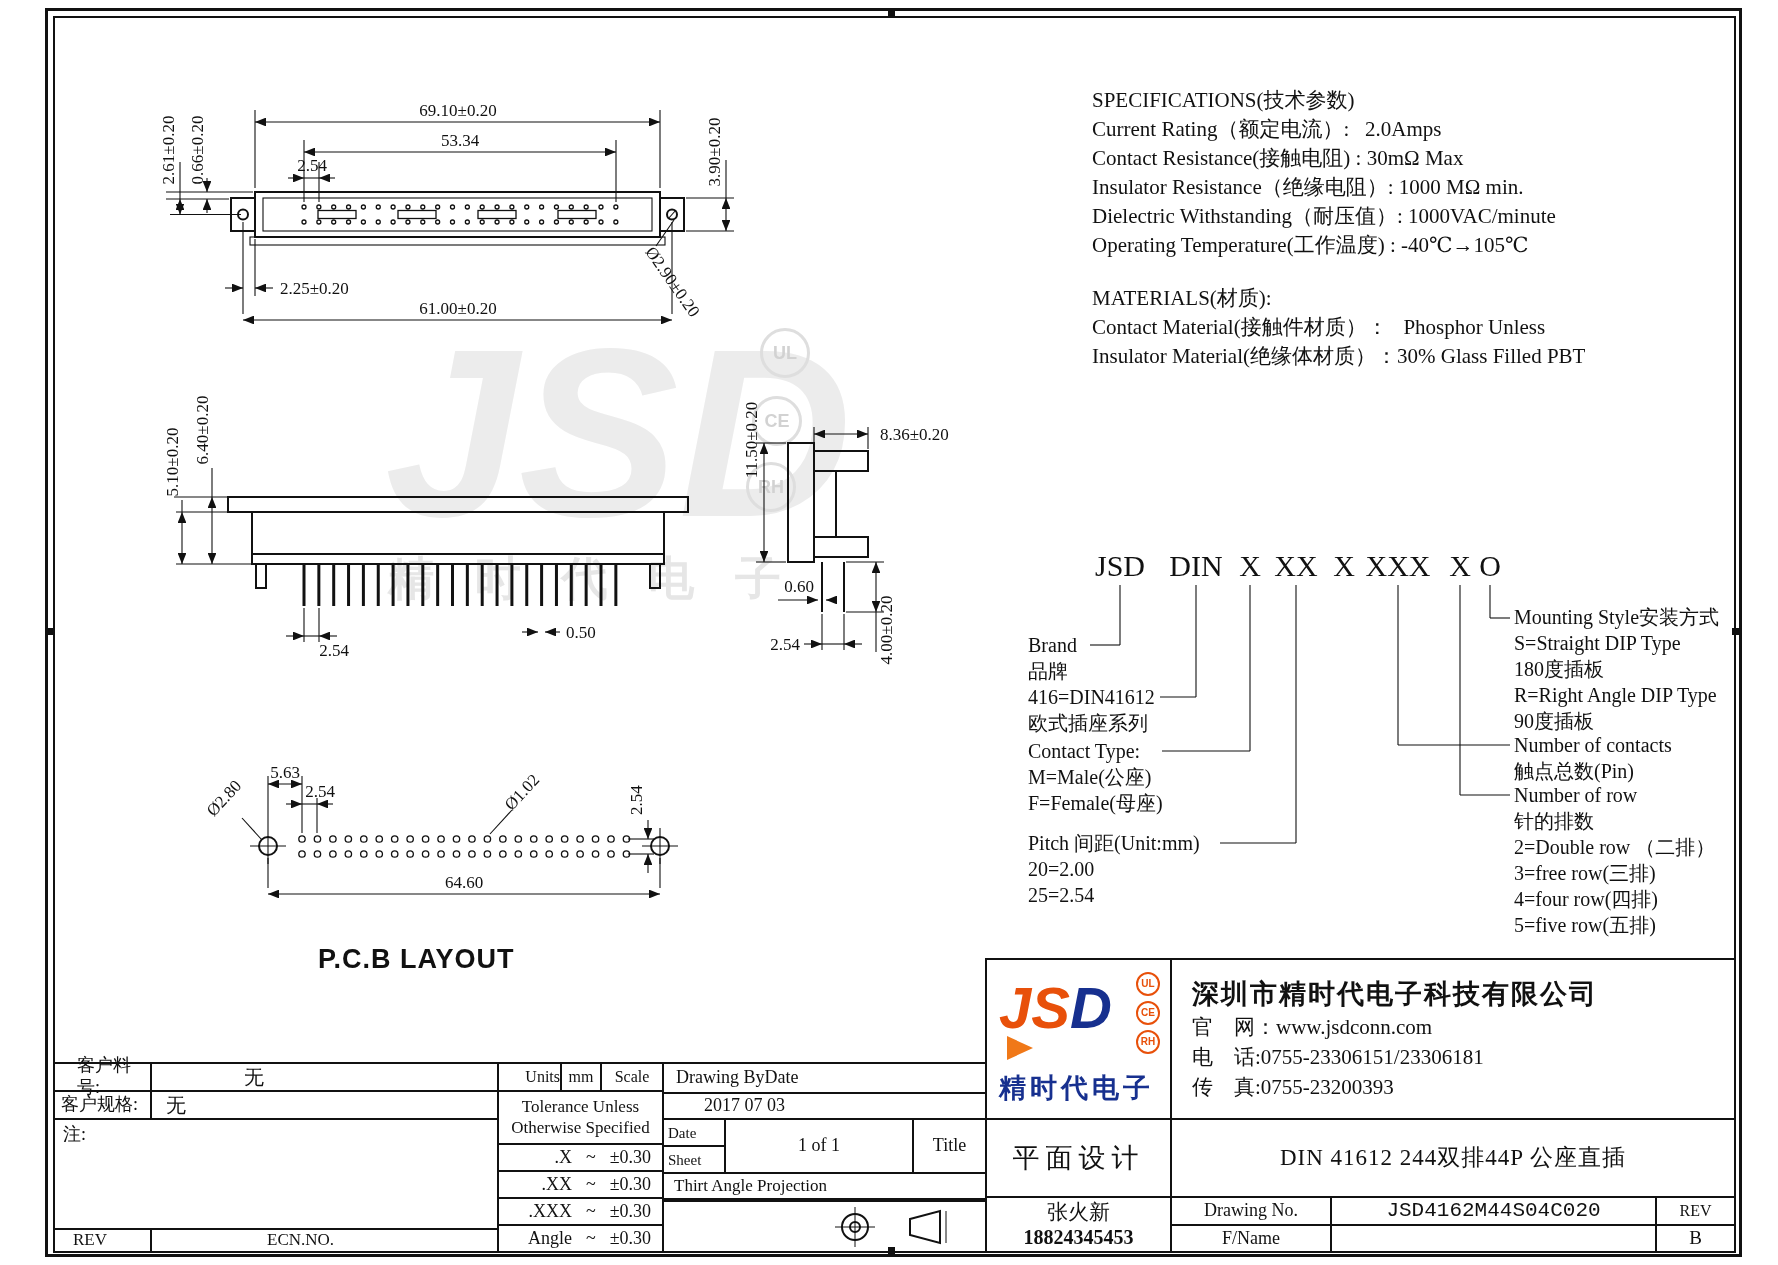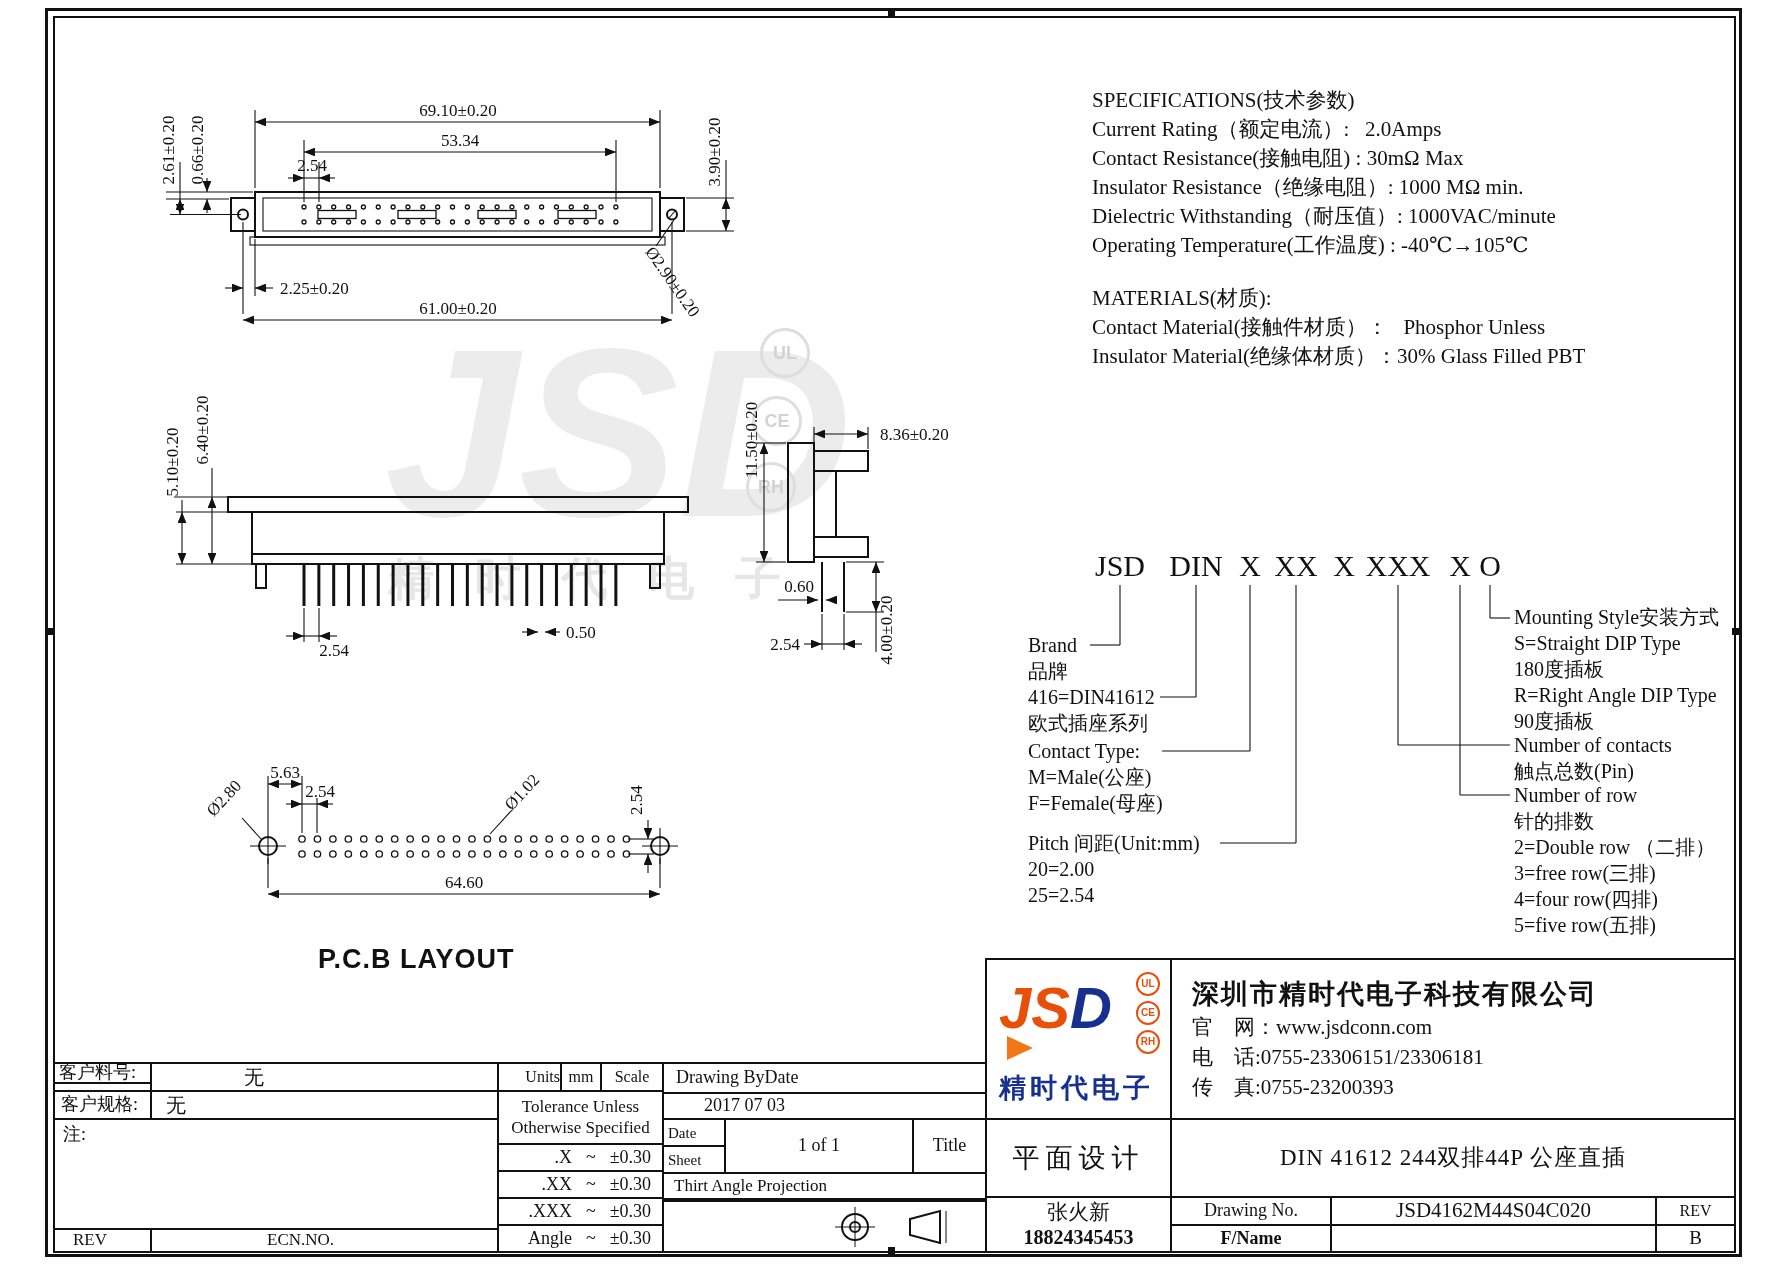--- a/index.html
+++ b/index.html
@@ -396,21 +396,21 @@
 
   <div class="abs" style="left:318px; top:944px; font:bold 27px 'Liberation Sans',sans-serif; letter-spacing:1px;">P.C.B LAYOUT</div>
 
   <div class="abs" style="left:45px; top:8px; width:1697px; height:1249px; border:3px solid #111;"></div>
   <div class="abs" style="left:53px; top:16px; width:1683px; height:1237px; border:2px solid #111;"></div>
   <div class="mark" style="left:888px; top:8px; width:7px; height:10px;"></div>
   <div class="mark" style="left:888px; top:1247px; width:7px; height:10px;"></div>
   <div class="mark" style="left:45px; top:628px; width:10px; height:7px;"></div>
   <div class="mark" style="left:1732px; top:628px; width:10px; height:7px;"></div>
 
-  <div class="cell" style="left:53px; top:1062px; width:99px; height:22px; padding-left:4px;">
+  <div class="cell" style="left:53px; top:1062px; width:99px; height:30px; padding-left:22px;">
     <span>客户料号:</span>
     </div>
   <div class="cell" style="left:150px; top:1062px; width:349px; height:30px; padding-left:92px; font-size:20px;">
     <span>无</span>
     </div>
   <div class="cell" style="left:53px; top:1090px; width:99px; height:30px; padding-left:6px;">
     <span>客户规格:</span>
     </div>
   <div class="cell" style="left:150px; top:1090px; width:349px; height:30px; padding-left:14px; font-size:20px;">
     <span>无</span>
@@ -520,27 +520,27 @@
     <div style="font-size:21px;">张火新</div>
     <div style="font-size:20px; font-weight:bold;">18824345453</div>
     </div>
 
   <div class="cell ctr" style="left:1170px; top:1118px; width:566px; height:80px; font-size:23px; letter-spacing:1px;">
     <span>DIN  41612 244双排44P 公座直插</span>
     </div>
   <div class="cell ctr" style="left:1170px; top:1196px; width:162px; height:30px; font-size:18px;">
     <span>Drawing No.</span>
     </div>
-  <div class="cell ctr" style="left:1330px; top:1196px; width:327px; height:30px; font-size:21px;">
+  <div class="cell ctr" style="left:1330px; top:1196px; width:327px; height:30px; font-size:21px;font-family:Liberation Mono, monospace;">
     <span>JSD4162M44S04C020</span>
     </div>
   <div class="cell ctr" style="left:1655px; top:1196px; width:81px; height:30px; font-size:16px;">
     <span>REV</span>
     </div>
-  <div class="cell ctr" style="left:1170px; top:1224px; width:162px; height:29px; font-size:18px;font-weight:bold;">
+  <div class="cell ctr" style="left:1170px; top:1224px; width:162px; height:29px; font-size:18px;">
     <span>F/Name</span>
     </div>
   <div class="cell" style="left:1330px; top:1224px; width:327px; height:29px;"></div>
   <div class="cell ctr" style="left:1655px; top:1224px; width:81px; height:29px; font-size:19px;">
     <span>B</span>
     </div>
 
 </div>
 
 </body></html>

